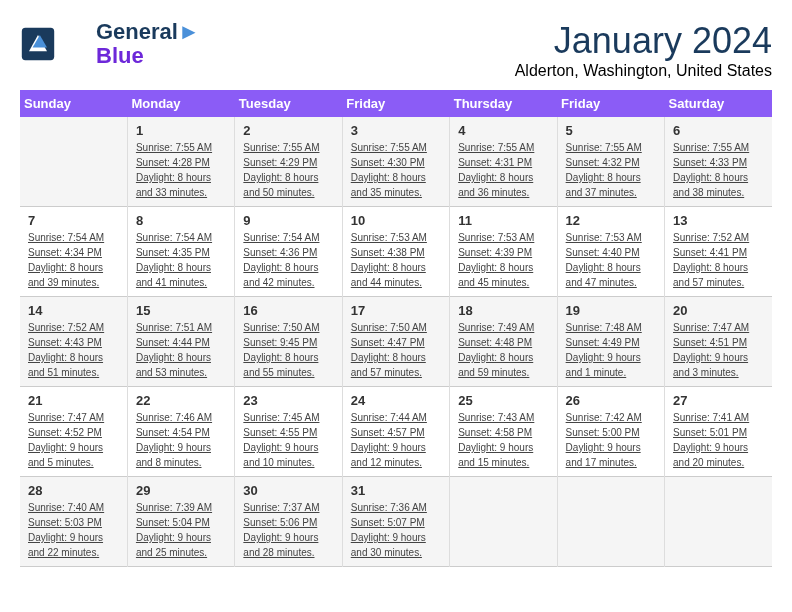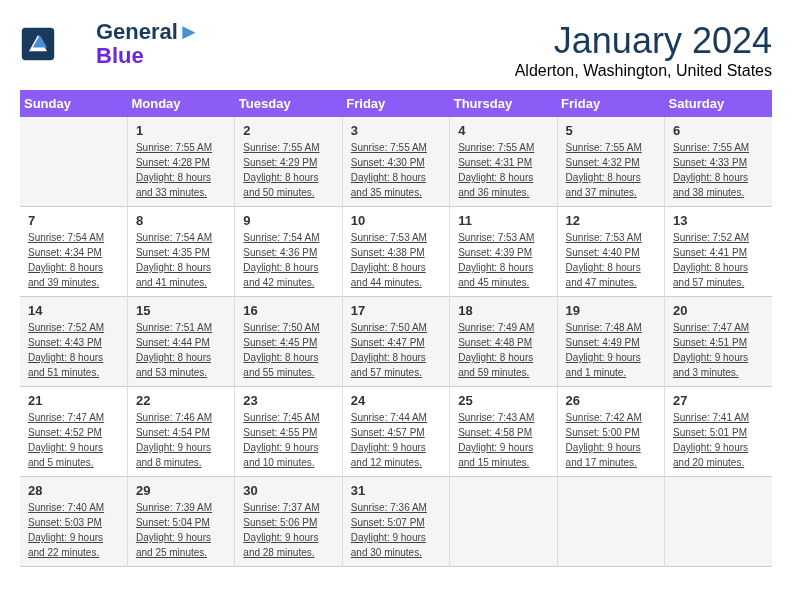--- a/index.html
+++ b/index.html
@@ -251,21 +251,21 @@
         <div class="day-info">
           <span>Sunrise: 7:51 AM</span><br>
           <span>Sunset: 4:44 PM</span><br>
           <span>Daylight: 8 hours and 53 minutes.</span>
         </div>
       </td>
         <td>
         <span class="day-number">16</span>
         <div class="day-info">
           <span>Sunrise: 7:50 AM</span><br>
-          <span>Sunset: 4:45 PM</span><br>
+          <span>Sunset: 9:45 PM</span><br>
           <span>Daylight: 8 hours and 55 minutes.</span>
         </div>
       </td>
         <td>
         <span class="day-number">17</span>
         <div class="day-info">
           <span>Sunrise: 7:50 AM</span><br>
           <span>Sunset: 4:47 PM</span><br>
           <span>Daylight: 8 hours and 57 minutes.</span>
         </div>

